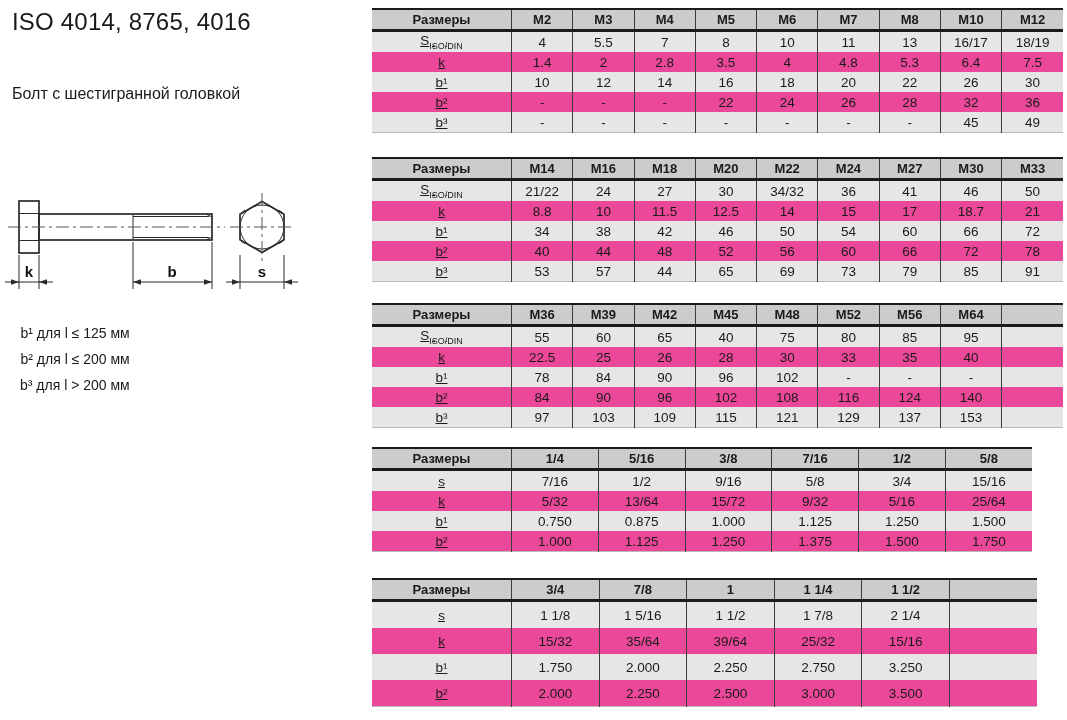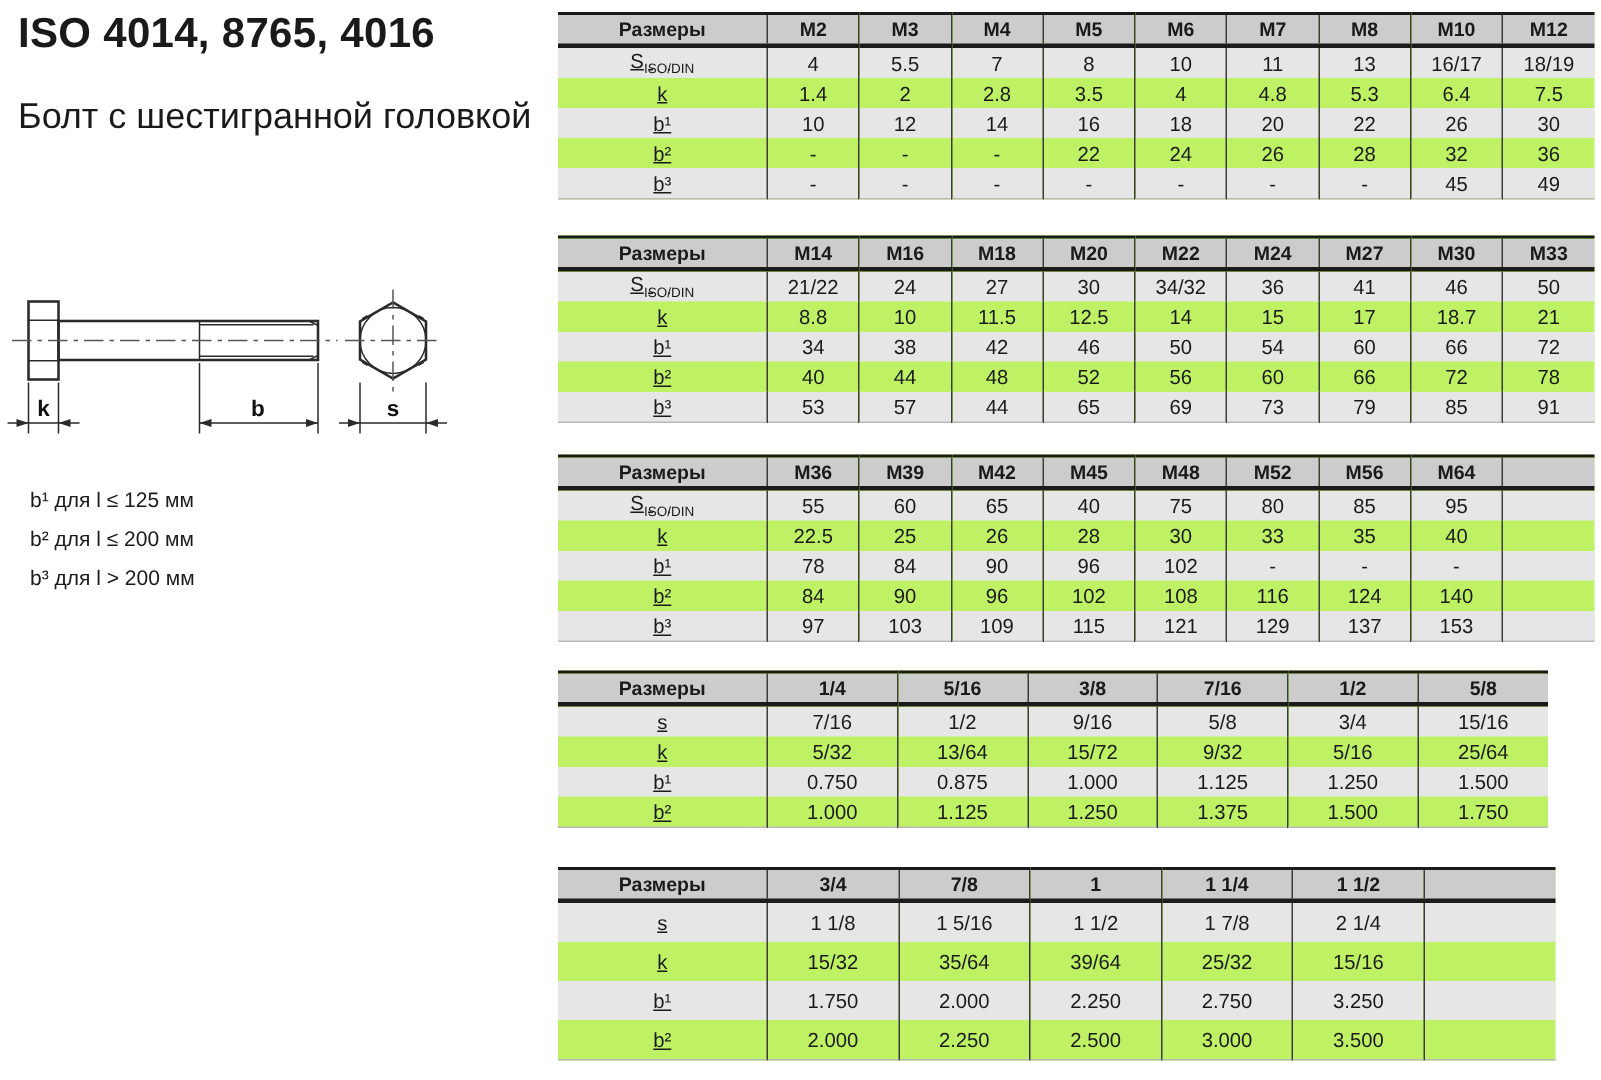--- a/index.html
+++ b/index.html
@@ -10,29 +10,29 @@
     --text:#1a1a1a;
   }
   html,body{margin:0;padding:0;}
   body{
     width:1067px;height:720px;position:relative;background:#ffffff;
     font-family:"Liberation Sans",sans-serif;color:var(--text);
     overflow:hidden;
   }
   
   .left-panel{position:absolute;left:12px;top:6px;width:352px;}
-  .title-line{font-size:28px;font-weight:bold;line-height:31px;letter-spacing:0.2px;}
-  .subtitle{margin-top:26px;font-size:24px;line-height:30px;font-weight:400;}
+  .title-line{font-size:24px;font-weight:normal;line-height:31px;letter-spacing:0.2px;}
+  .subtitle{margin-top:42px;font-size:16px;line-height:30px;font-weight:400;}
   .drawing-wrap{position:absolute;left:0px;top:185px;width:340px;height:115px;}
   .notes{position:absolute;left:20px;top:320px;font-size:14px;line-height:26px;}
-  .note-line{white-space:pre;}
+  .note-line{white-space:pre;text-align:right;}
   
   table.spec{
     border-collapse:collapse;table-layout:fixed;position:absolute;left:372px;
-    background:#bef264;border-bottom:1px solid #b9b9b9;
+    background:#ec4899;border-bottom:1px solid #b9b9b9;
   }
   table.metric{width:691px;}
   table.imp4{width:660px;}
   table.imp5{width:665px;}
   table.spec th,table.spec td{
     padding:0 2px;text-align:center;vertical-align:middle;overflow:hidden;
     white-space:nowrap;
   }
   table.spec thead th{
     background:var(--header-bg);

